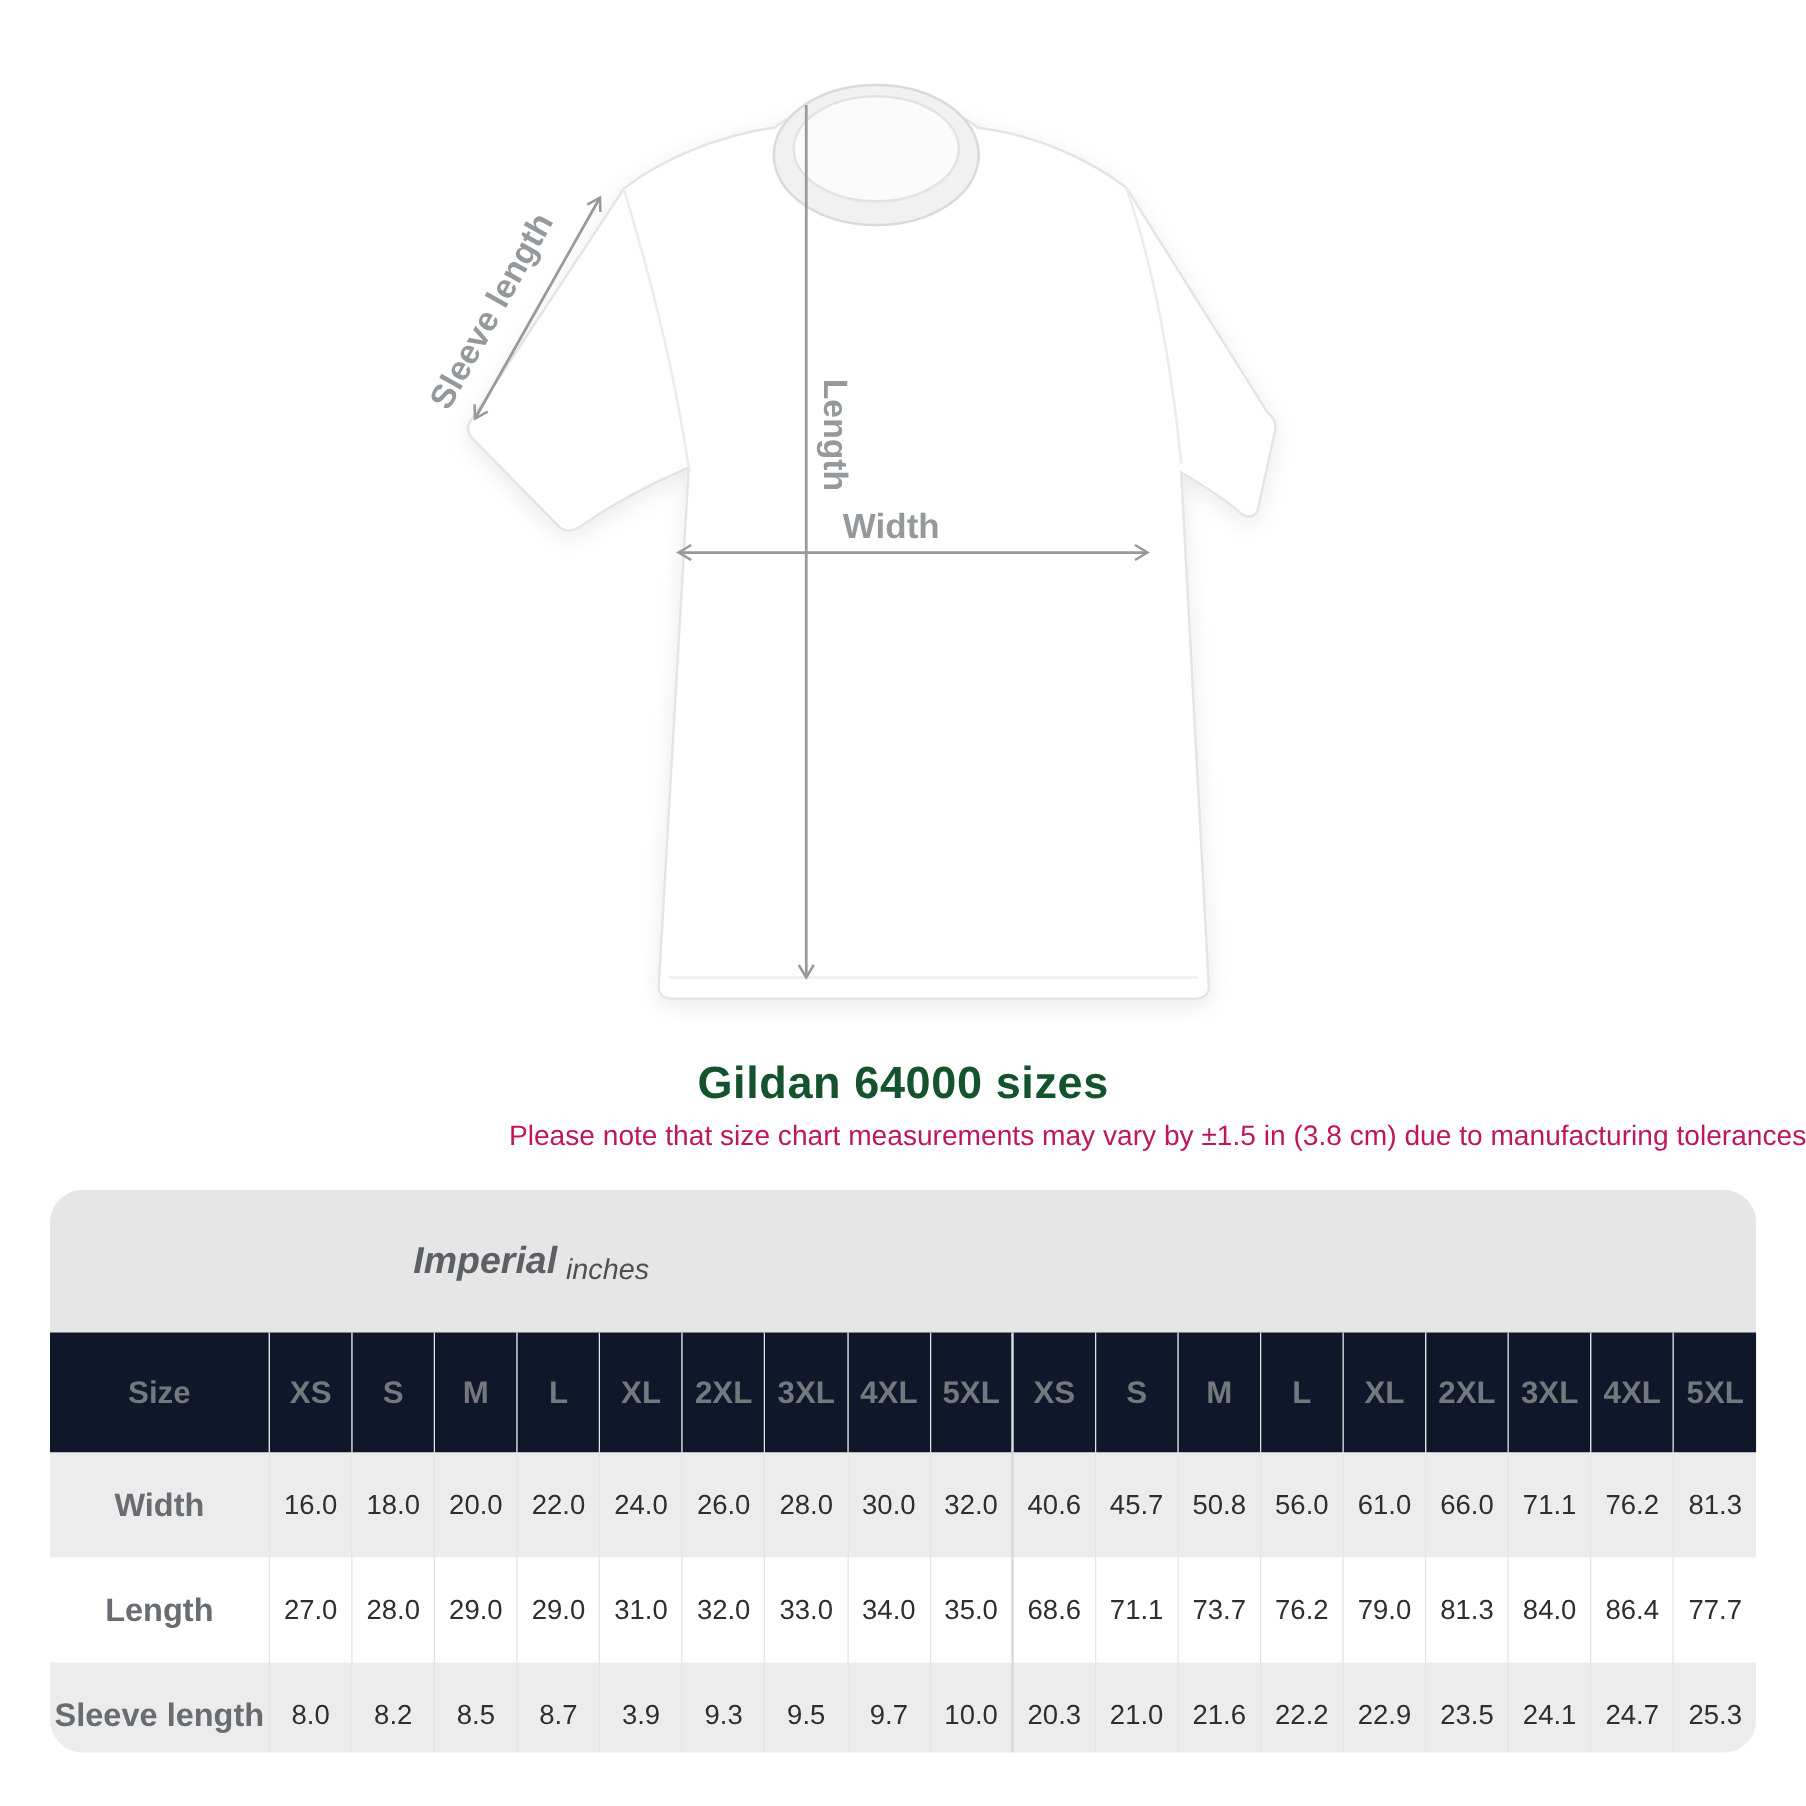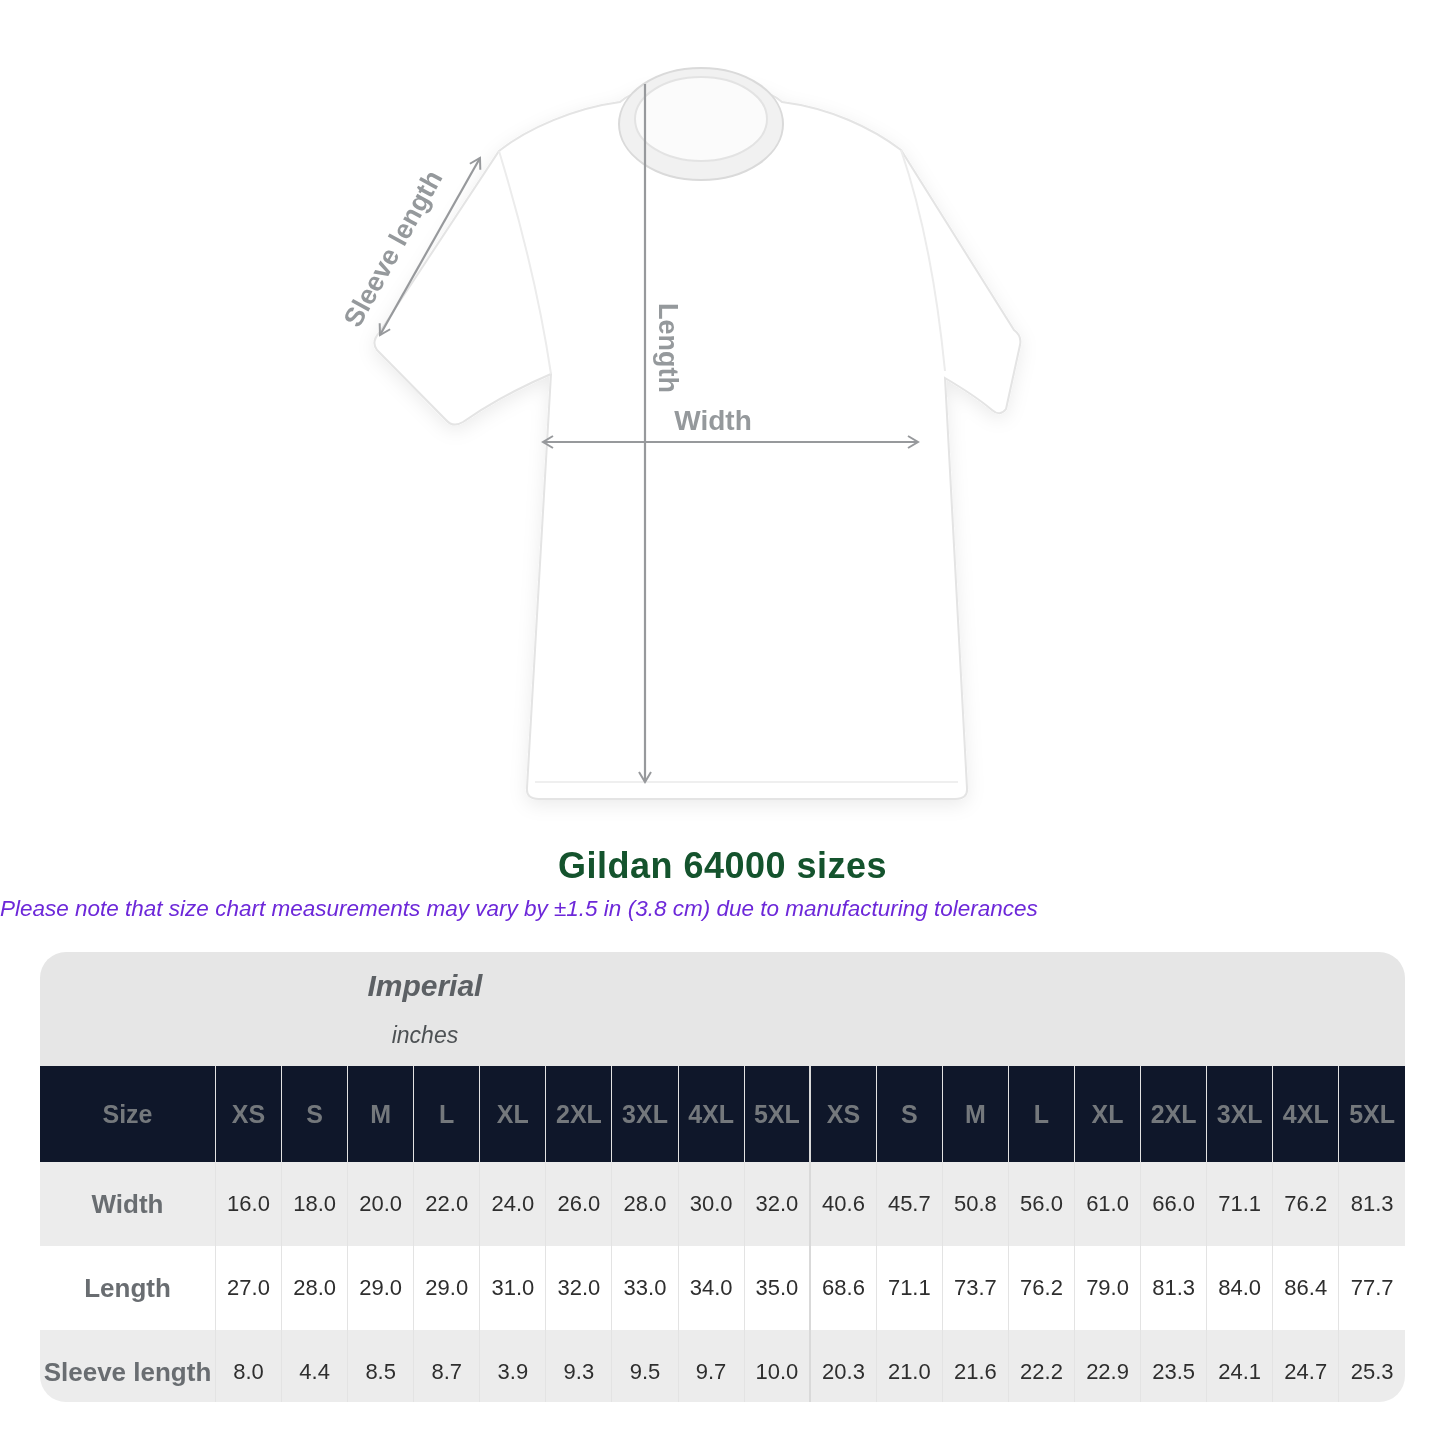--- a/index.html
+++ b/index.html
@@ -5,28 +5,28 @@
   html,body{margin:0;padding:0;background:#fff;}
   .page{position:relative;width:1445px;height:1445px;background:#ffffff;overflow:hidden;
         font-family:"Liberation Sans",sans-serif;}
 
   
   .figure{position:absolute;top:0;left:0;}
 
   
   .title{position:absolute;top:845px;left:0;width:100%;text-align:center;
          font-size:36px;font-weight:bold;color:#14532d;letter-spacing:.5px;}
-  .subtitle{position:absolute;top:896px;left:0;width:100%;text-align:left;
-            font-size:22.5px;font-style:italic;color:#6d28d9;}
+  .subtitle{position:absolute;top:896px;left:0;width:100%;text-align:right;
+            font-size:22.5px;color:#be185d;}
 
   
   .size-table{position:absolute;top:952px;left:40px;width:1365px;height:450px;
               border-radius:26px;overflow:hidden;background:#ffffff;}
   .band{display:flex;height:114px;background:var(--band-bg,#e6e6e6);}
-  .band>div{display:flex;flex-direction:column;justify-content:center;align-items:center;gap:7px;}
+  .band>div{display:flex;flex-direction:row;justify-content:center;align-items:center;gap:7px;}
   .band .half-imperial{width:56.4%;}
   .band .half-metric{width:43.6%;}
   .gtitle{font-size:30px;font-weight:bold;font-style:italic;color:#5c6064;}
   .gsub{font-size:23px;font-style:italic;color:#4d5154;margin-top:12px;}
 
   #grid{width:100%;height:336px;table-layout:fixed;border-collapse:collapse;}
   #grid th,#grid td{text-align:center;vertical-align:middle;
                     border-left:1px solid var(--grid-line,#e3e3e3);padding:0;}
   #grid .lbl{width:12.82%;border-left:none;}
   #grid thead tr{height:96px;background:#0f172a;}
@@ -167,21 +167,21 @@
             <td>76.2</td>
             <td>79.0</td>
             <td>81.3</td>
             <td>84.0</td>
             <td>86.4</td>
             <td>77.7</td>
           </tr>
           <tr>
             <th class="lbl">Sleeve length</th>
             <td>8.0</td>
-            <td>4.4</td>
+            <td>8.2</td>
             <td>8.5</td>
             <td>8.7</td>
             <td>3.9</td>
             <td>9.3</td>
             <td>9.5</td>
             <td>9.7</td>
             <td>10.0</td>
             <td class="ms">20.3</td>
             <td>21.0</td>
             <td>21.6</td>

